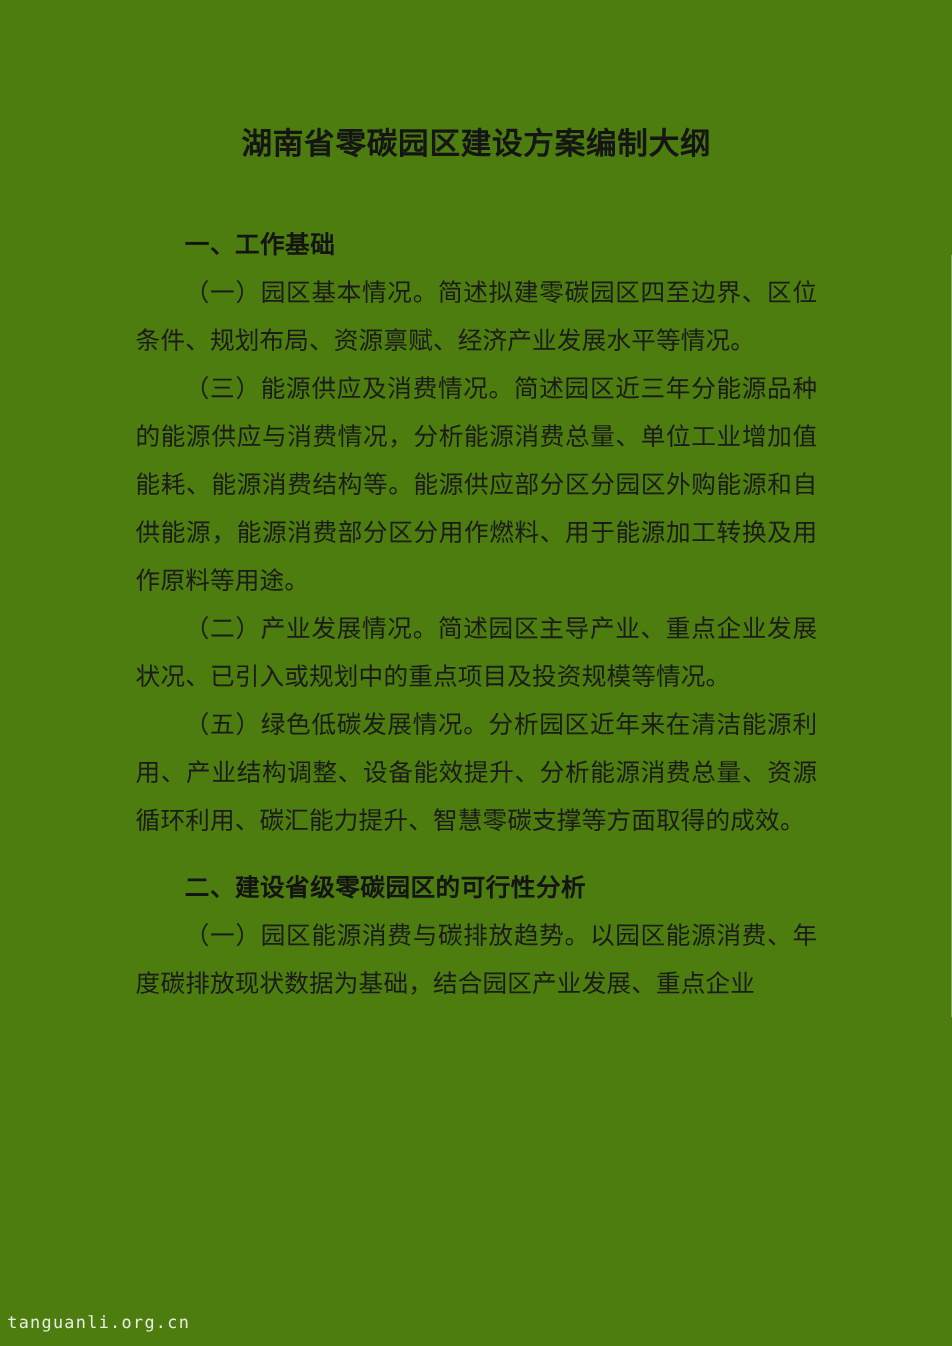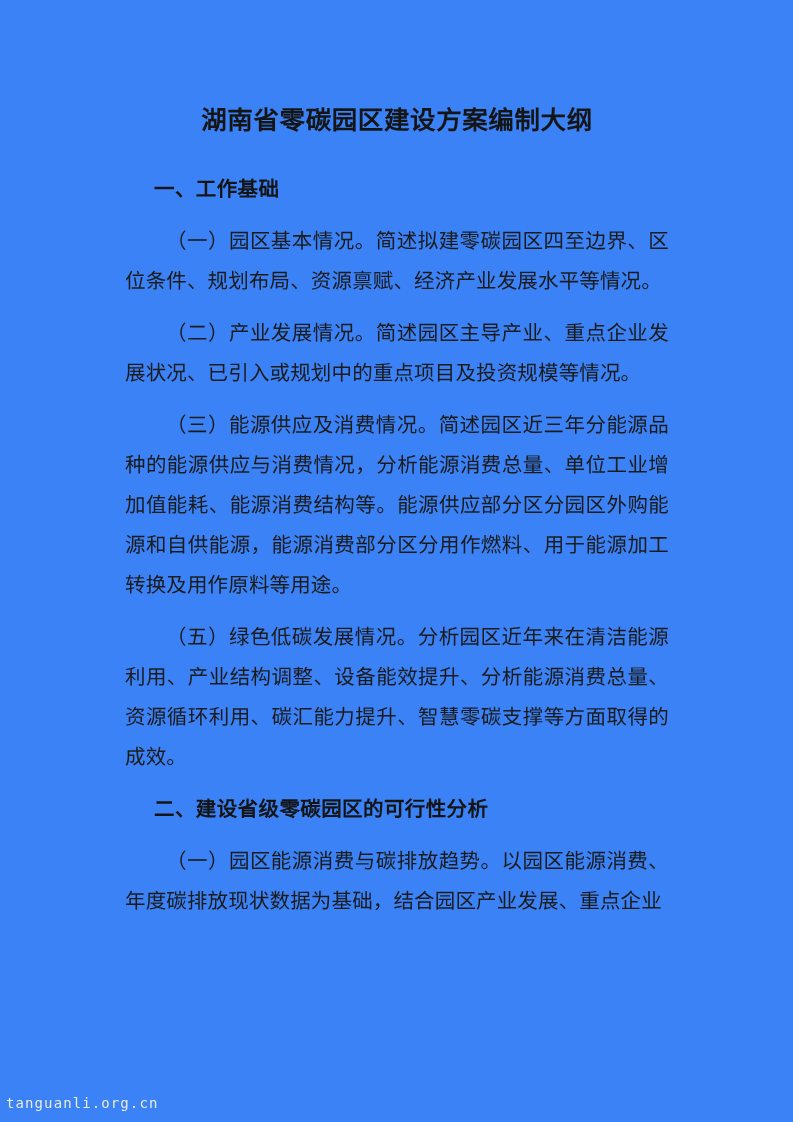--- a/index.html
+++ b/index.html
@@ -13,21 +13,21 @@
     height: 1122px;
     position: relative;
     overflow: hidden;
     font-family: "Liberation Serif", "DejaVu Serif", serif;
     -webkit-font-smoothing: antialiased;
   }
 
   .page {
     position: absolute;
     inset: 0;
-    background: #3b82f6;
+    background: #4d7c0f;
   }
 
   .content {
     position: absolute;
     left: 113px;
     top: 0;
     width: 568px;
   }
 
   
@@ -56,31 +56,31 @@
     text-indent: 41px;
     white-space: nowrap;
   }
 
   
   .body-para {
     font-family: "Liberation Serif", "DejaVu Serif", serif;
     font-size: 20.5px;
     line-height: 40px;
     color: #1b1b1b;
-    margin: 12px;
+    margin: 0;
     text-indent: 41px;
     text-align: justify;
     text-justify: inter-character;
     letter-spacing: 0.15px;
     word-break: break-all;
   }
 
   
-  .gap-before-h1 { margin-top: 32px; }
-  .gap-before-h2 { margin-top: 0px; }
+  .gap-before-h1 { margin-top: 48px; }
+  .gap-before-h2 { margin-top: 16px; }
 
   
   .watermark {
     position: absolute;
     left: 6px;
     bottom: 9px;
     font-family: "DejaVu Sans Mono", "Liberation Mono", monospace;
     font-size: 14px;
     line-height: 20px;
     letter-spacing: 1.1px;
@@ -94,23 +94,23 @@
 
 <div class="page">
   <div class="content">
 
     <h1 class="doc-title">湖南省零碳园区建设方案编制大纲</h1>
 
     <h2 class="section-heading gap-before-h1">一、工作基础</h2>
 
     <p class="body-para">（一）园区基本情况。简述拟建零碳园区四至边界、区位条件、规划布局、资源禀赋、经济产业发展水平等情况。</p>
 
+    <p class="body-para">（三）能源供应及消费情况。简述园区近三年分能源品种的能源供应与消费情况，分析能源消费总量、单位工业增加值能耗、能源消费结构等。能源供应部分区分园区外购能源和自供能源，能源消费部分区分用作燃料、用于能源加工转换及用作原料等用途。</p>
+
     <p class="body-para">（二）产业发展情况。简述园区主导产业、重点企业发展状况、已引入或规划中的重点项目及投资规模等情况。</p>
-
-    <p class="body-para">（三）能源供应及消费情况。简述园区近三年分能源品种的能源供应与消费情况，分析能源消费总量、单位工业增加值能耗、能源消费结构等。能源供应部分区分园区外购能源和自供能源，能源消费部分区分用作燃料、用于能源加工转换及用作原料等用途。</p>
 
 
     <p class="body-para">（五）绿色低碳发展情况。分析园区近年来在清洁能源利用、产业结构调整、设备能效提升、分析能源消费总量、资源循环利用、碳汇能力提升、智慧零碳支撑等方面取得的成效。</p>
 
     <h2 class="section-heading gap-before-h2">二、建设省级零碳园区的可行性分析</h2>
 
     <p class="body-para">（一）园区能源消费与碳排放趋势。以园区能源消费、年度碳排放现状数据为基础，结合园区产业发展、重点企业</p>
 
   </div>
 

